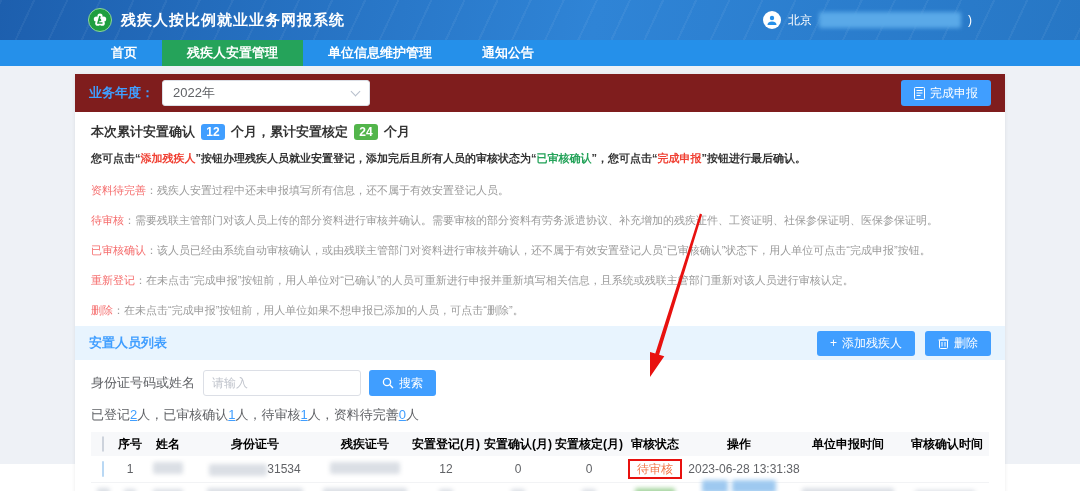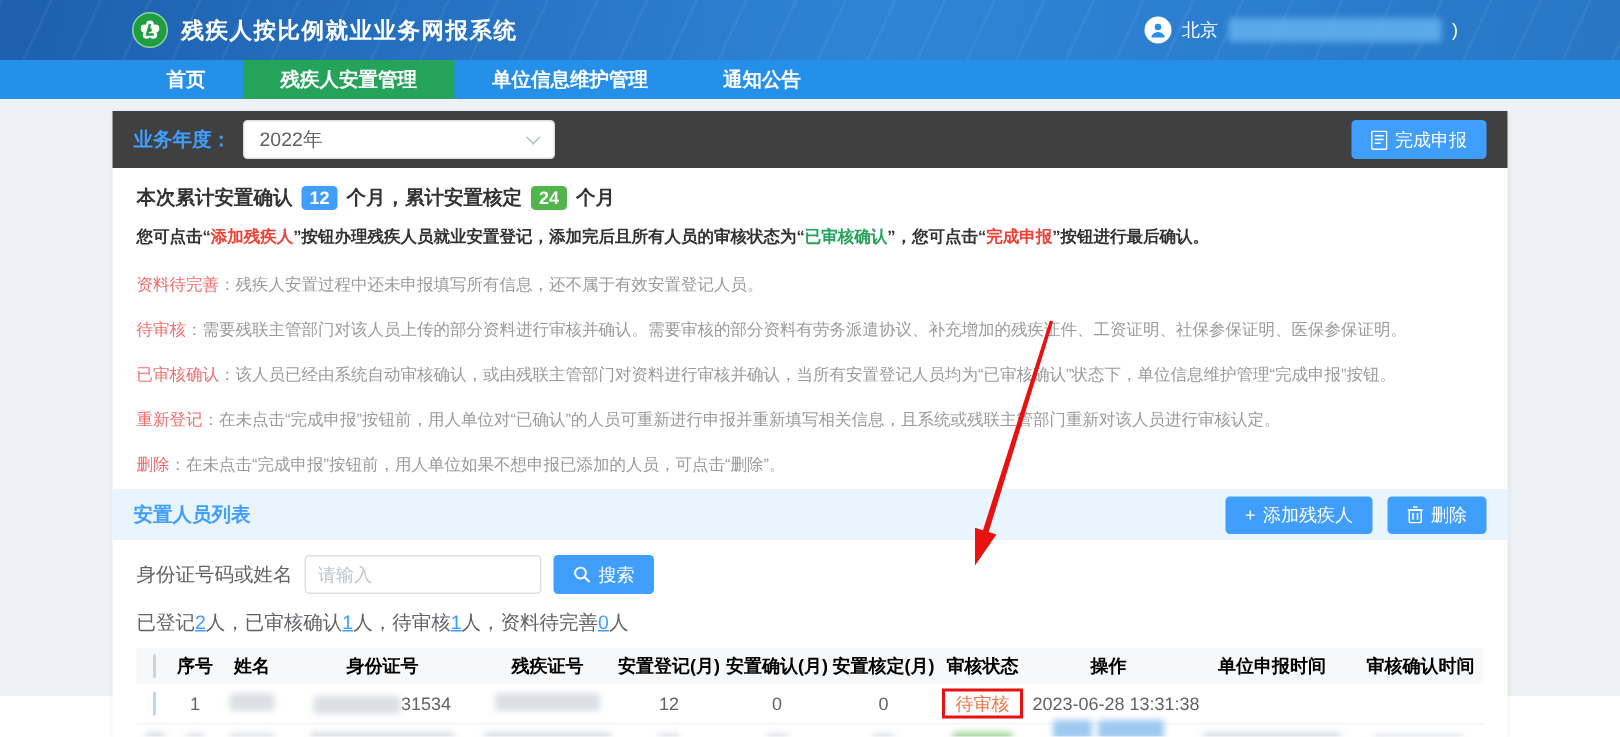--- a/index.html
+++ b/index.html
@@ -24,21 +24,21 @@
 
   
   .navbar { height:26px; background:#2590ea; display:flex; padding-left:86px; }
   .nav-tab { padding:0 25px; line-height:26px; color:#fff; font-size:13px; font-weight:bold; cursor:pointer; }
   .nav-tab.active { background:#25a35a; }
 
   
   .content { background:#eef1f6; height:398px; padding-top:8px; }
   .card { width:930px; margin-left:75px; background:#fff; box-shadow:0 1px 4px rgba(0,0,0,.08); }
 
-  .yearbar { height:38px; background:#404040; display:flex; align-items:center; padding:0 14px; }
+  .yearbar { height:38px; background:#7f1d1d; display:flex; align-items:center; padding:0 14px; }
   .year-label { color:#409eff; font-size:13px; font-weight:bold; }
   .year-select { width:208px; height:26px; background:#fff; border:1px solid #dcdfe6; border-radius:3px; margin-left:8px; display:flex; align-items:center; justify-content:space-between; padding:0 10px; color:#606266; font-size:13px; cursor:pointer; }
   .caret { width:7px; height:7px; border-right:1.5px solid #b7bfcc; border-bottom:1.5px solid #b7bfcc; transform:rotate(45deg); margin-top:-3px; }
   .spacer { flex:1; }
   .btn { background:#409eff; color:#fff; border:none; border-radius:3px; font-size:12px; height:26px; display:inline-flex; align-items:center; gap:5px; padding:0 13px; cursor:pointer; font-family:inherit; }
 
   .info { padding:11px 16px 9px; }
   .line1 { font-size:13px; font-weight:bold; color:#333; display:flex; align-items:center; gap:6px; }
   .badge { display:inline-block; min-width:24px; text-align:center; padding:1px 5px; border-radius:3px; color:#fff; font-size:12px; font-weight:bold; }
   .badge-blue { background:#409eff; } .badge-green { background:#52b54b; }
@@ -141,21 +141,21 @@
         <div class="line1">
           <span>本次累计安置确认</span>
           <span class="badge badge-blue">12</span>
           <span>个月，累计安置核定</span>
           <span class="badge badge-green">24</span>
           <span>个月</span>
         </div>
         <div class="line2"><span>您可点击“</span><span class="red-t">添加残疾人</span><span>”按钮办理残疾人员就业安置登记，添加完后且所有人员的审核状态为“</span><span class="green-t">已审核确认</span><span>”，您可点击“</span><span class="red-t">完成申报</span><span>”按钮进行最后确认。</span></div>
         <div class="note"><span class="term">资料待完善</span><span>：残疾人安置过程中还未申报填写所有信息，还不属于有效安置登记人员。</span></div>
         <div class="note"><span class="term">待审核</span><span>：需要残联主管部门对该人员上传的部分资料进行审核并确认。需要审核的部分资料有劳务派遣协议、补充增加的残疾证件、工资证明、社保参保证明、医保参保证明。</span></div>
-        <div class="note"><span class="term">已审核确认</span><span>：该人员已经由系统自动审核确认，或由残联主管部门对资料进行审核并确认，当所有安置登记人员均为“已审核确认”状态下，单位信息维护管理“完成申报”按钮。</span></div>
+        <div class="note"><span class="term">已审核确认</span><span>：该人员已经由系统自动审核确认，或由残联主管部门对资料进行审核并确认，还不属于有效安置登记人员“已审核确认”状态下，用人单位可点击“完成申报”按钮。</span></div>
         <div class="note"><span class="term">重新登记</span><span>：在未点击“完成申报”按钮前，用人单位对“已确认”的人员可重新进行申报并重新填写相关信息，且系统或残联主管部门重新对该人员进行审核认定。</span></div>
         <div class="note"><span class="term">删除</span><span>：在未点击“完成申报”按钮前，用人单位如果不想申报已添加的人员，可点击“删除”。</span></div>
       </div>
 
       <div class="section-bar">
         <span class="section-title">安置人员列表</span>
         <span class="spacer"></span>
         <button class="btn" style="margin-right:10px;">
           <span>+</span>
           <span>添加残疾人</span>

